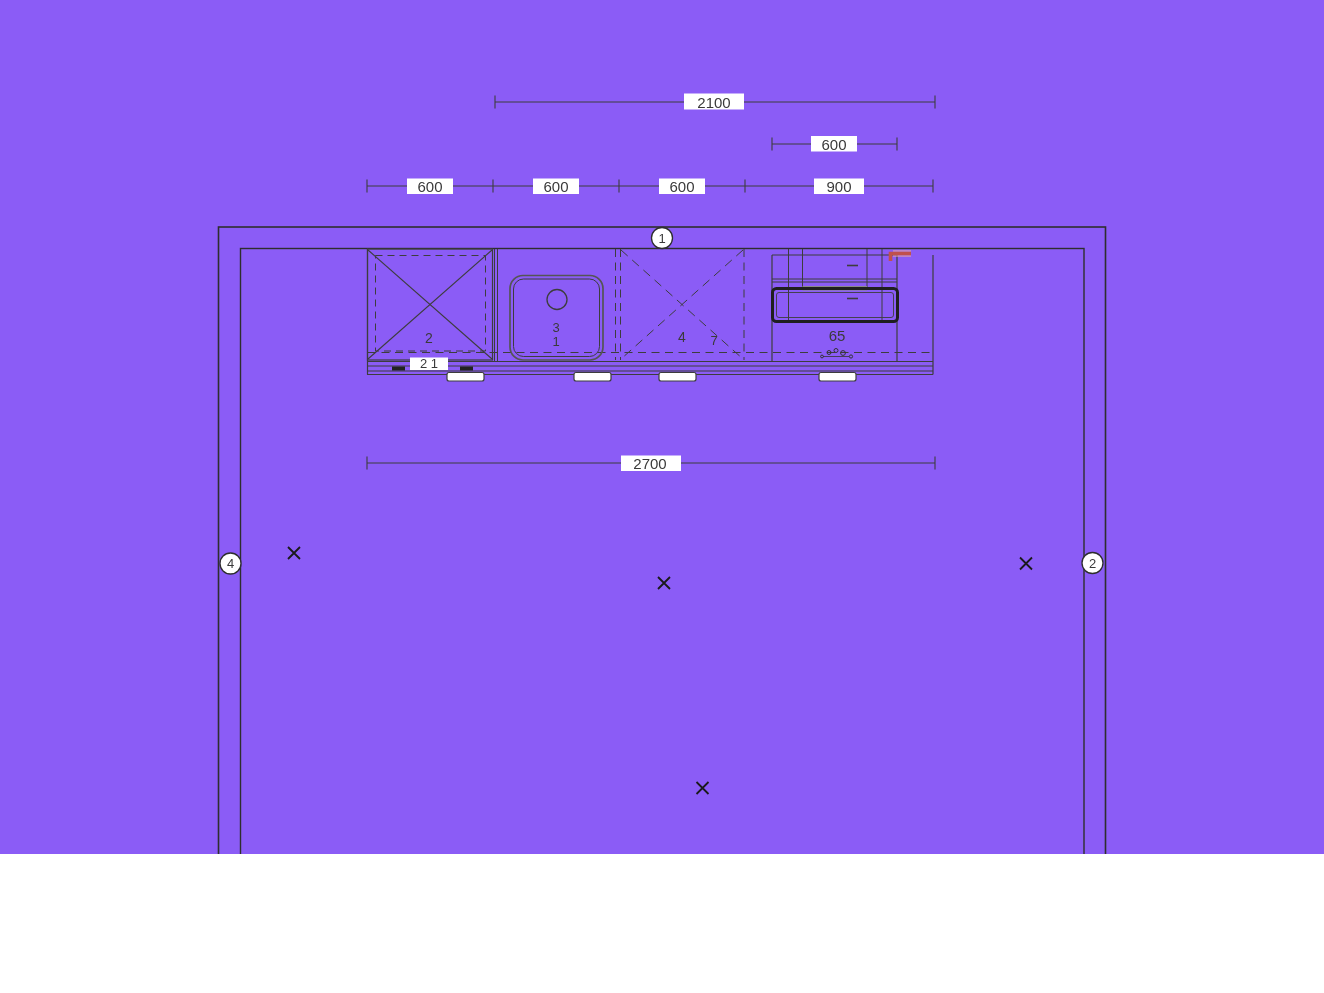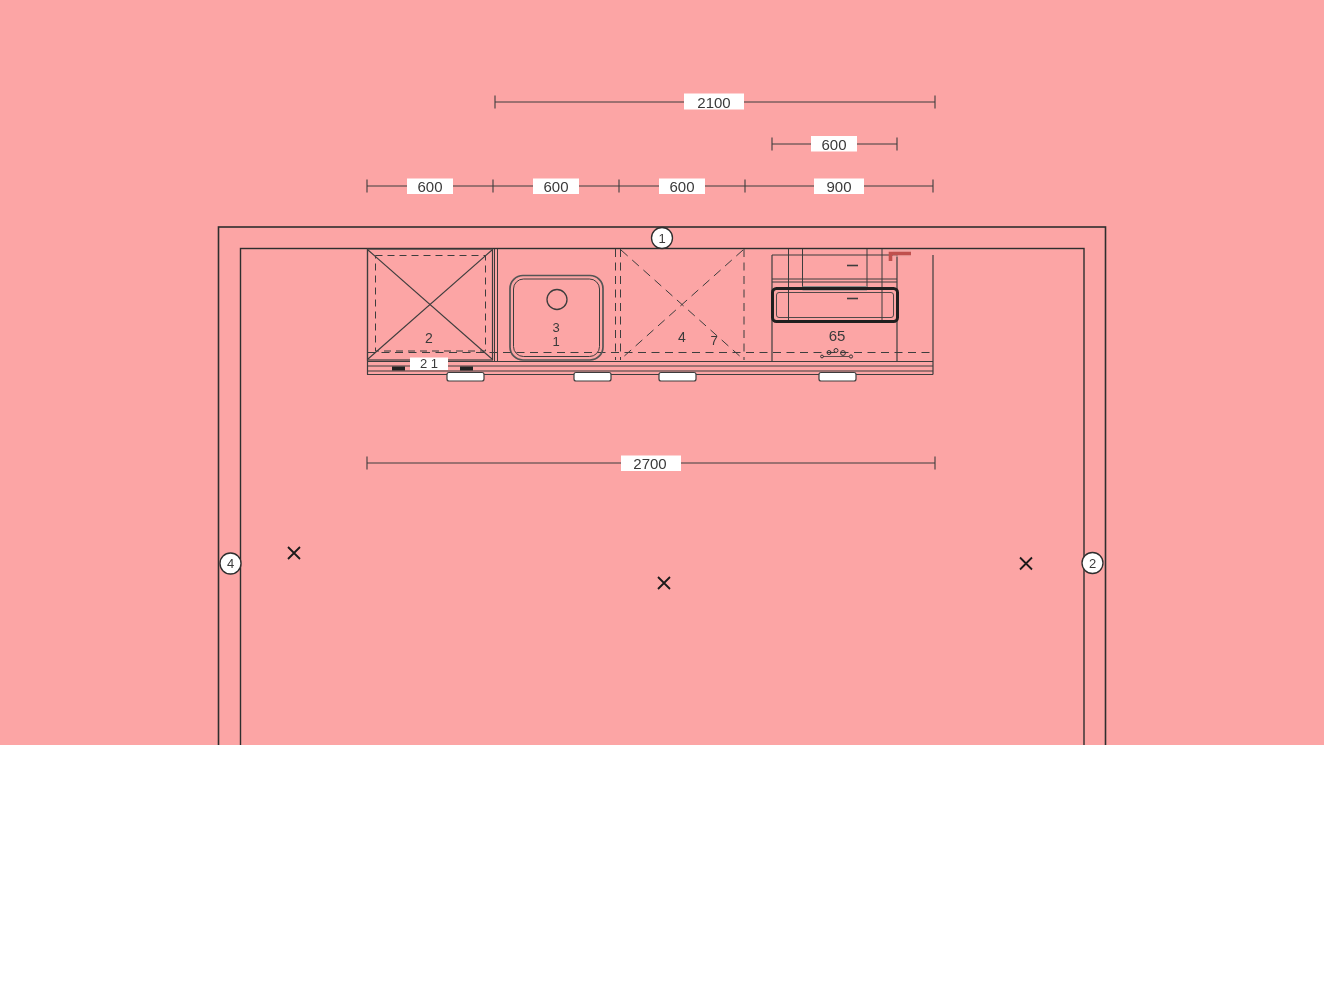--- a/index.html
+++ b/index.html
@@ -1,17 +1,17 @@
 <!DOCTYPE html>
 <html><head>
 <meta charset="utf-8">
 <style>
   html,body{margin:0;padding:0;background:#ffffff;}
   .canvas{
-    position:relative;width:1324px;height:745px;background:#fca5a5;overflow:hidden;
+    position:relative;width:1324px;height:854px;background:#8b5cf6;overflow:hidden;
     font-family:"Liberation Sans", sans-serif;
   }
   svg text{
     font-family:"Liberation Sans", sans-serif;
     fill:#3a3a3a;
   }
   .dim-text{font-size:15px;}
   .obj-text{font-size:14px;}
   .obj-text-sm{font-size:13px;}
   .marker-text{font-size:13px;}

